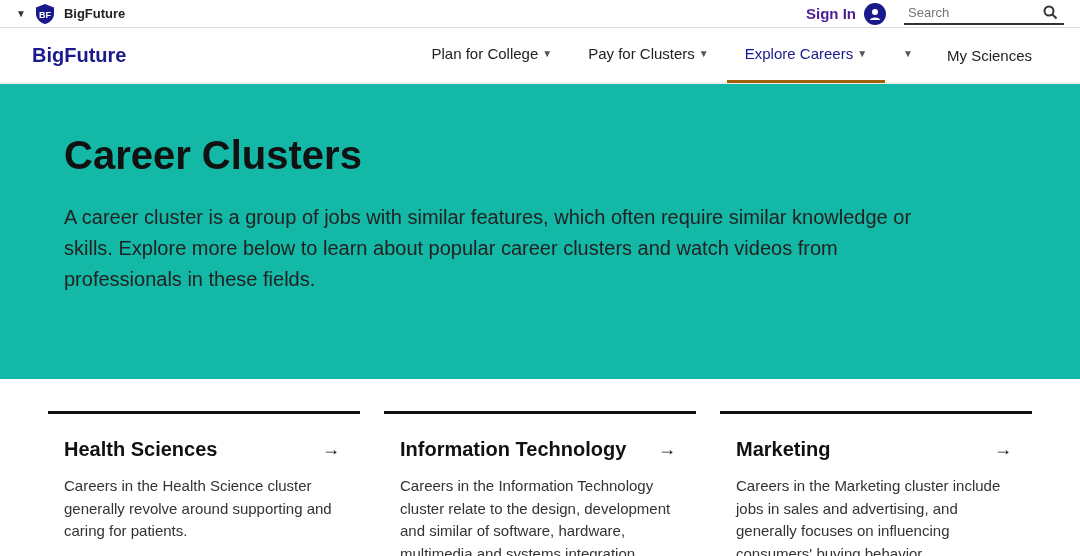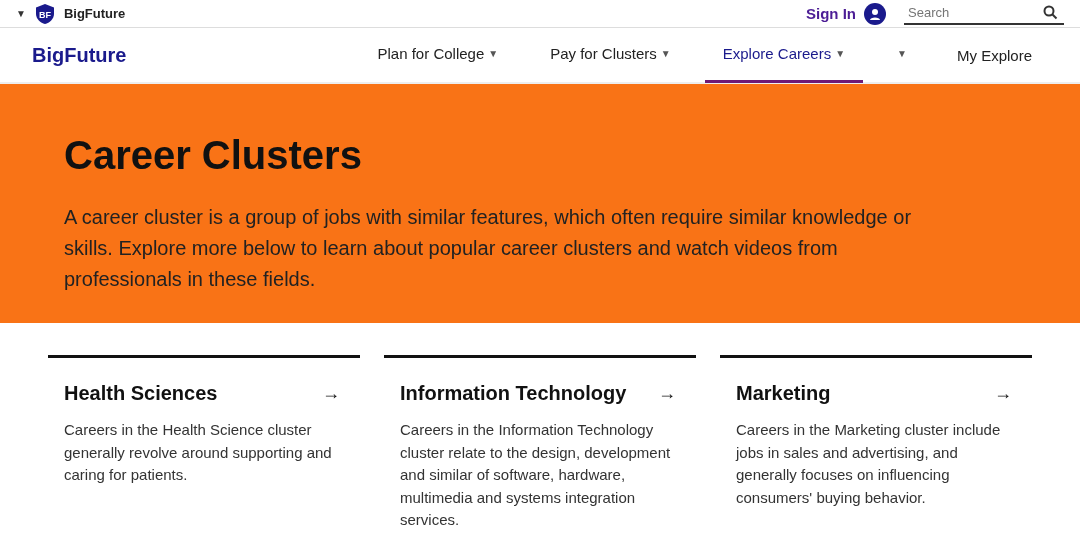--- a/index.html
+++ b/index.html
@@ -85,63 +85,63 @@
     .main-nav-brand {
       font-size: 20px;
       font-weight: bold;
       color: #1a1a8c;
       margin-right: auto;
       text-decoration: none;
     }
     .nav-items {
       display: flex;
       align-items: flex-end;
-      gap: 16px;
+      gap: 0;
       list-style: none;
     }
     .nav-item {
       position: relative;
     }
     .nav-link {
       display: flex;
       align-items: center;
       gap: 4px;
       padding: 0 18px;
       height: 56px;
       font-size: 15px;
       font-weight: 500;
       color: #222;
       text-decoration: none;
       cursor: pointer;
       border-bottom: 3px solid transparent;
     }
     .nav-link.active {
       color: #1a1a8c;
-      border-bottom: 3px solid #701a75;
+      border-bottom: 3px solid #a16207;
     }
     .nav-link .chevron {
       font-size: 10px;
       color: #555;
     }
     .nav-link-profile {
       padding: 0 16px;
       height: 56px;
       font-size: 15px;
       font-weight: 500;
       color: #222;
       display: flex;
       align-items: center;
       cursor: pointer;
       text-decoration: none;
     }
 
     
     .hero {
-      background: #f97316;
-      padding: 48px 64px 28px 64px;
+      background: #14b8a6;
+      padding: 48px 64px 84px 64px;
       min-height: 220px;
     }
     .hero-title {
       font-size: 40px;
       font-weight: bold;
       color: #111;
       margin-bottom: 24px;
       line-height: 1.15;
     }
     .hero-desc {
@@ -240,21 +240,21 @@
         <span class="chevron">▼</span>
       </a>
     </li>
     <li class="nav-item">
       <a class="nav-link">
         <span class="chevron">▼</span>
       </a>
     </li>
     <li class="nav-item">
       <a class="nav-link-profile">
-        <span>My Explore</span>
+        <span>My Sciences</span>
       </a>
     </li>
   </ul>
 </nav>
 
 <section class="hero">
   <h1 class="hero-title">Career Clusters</h1>
   <p class="hero-desc">A career cluster is a group of jobs with similar features, which often require similar knowledge or skills. Explore more below to learn about popular career clusters and watch videos from professionals in these fields.</p>
 </section>
 

